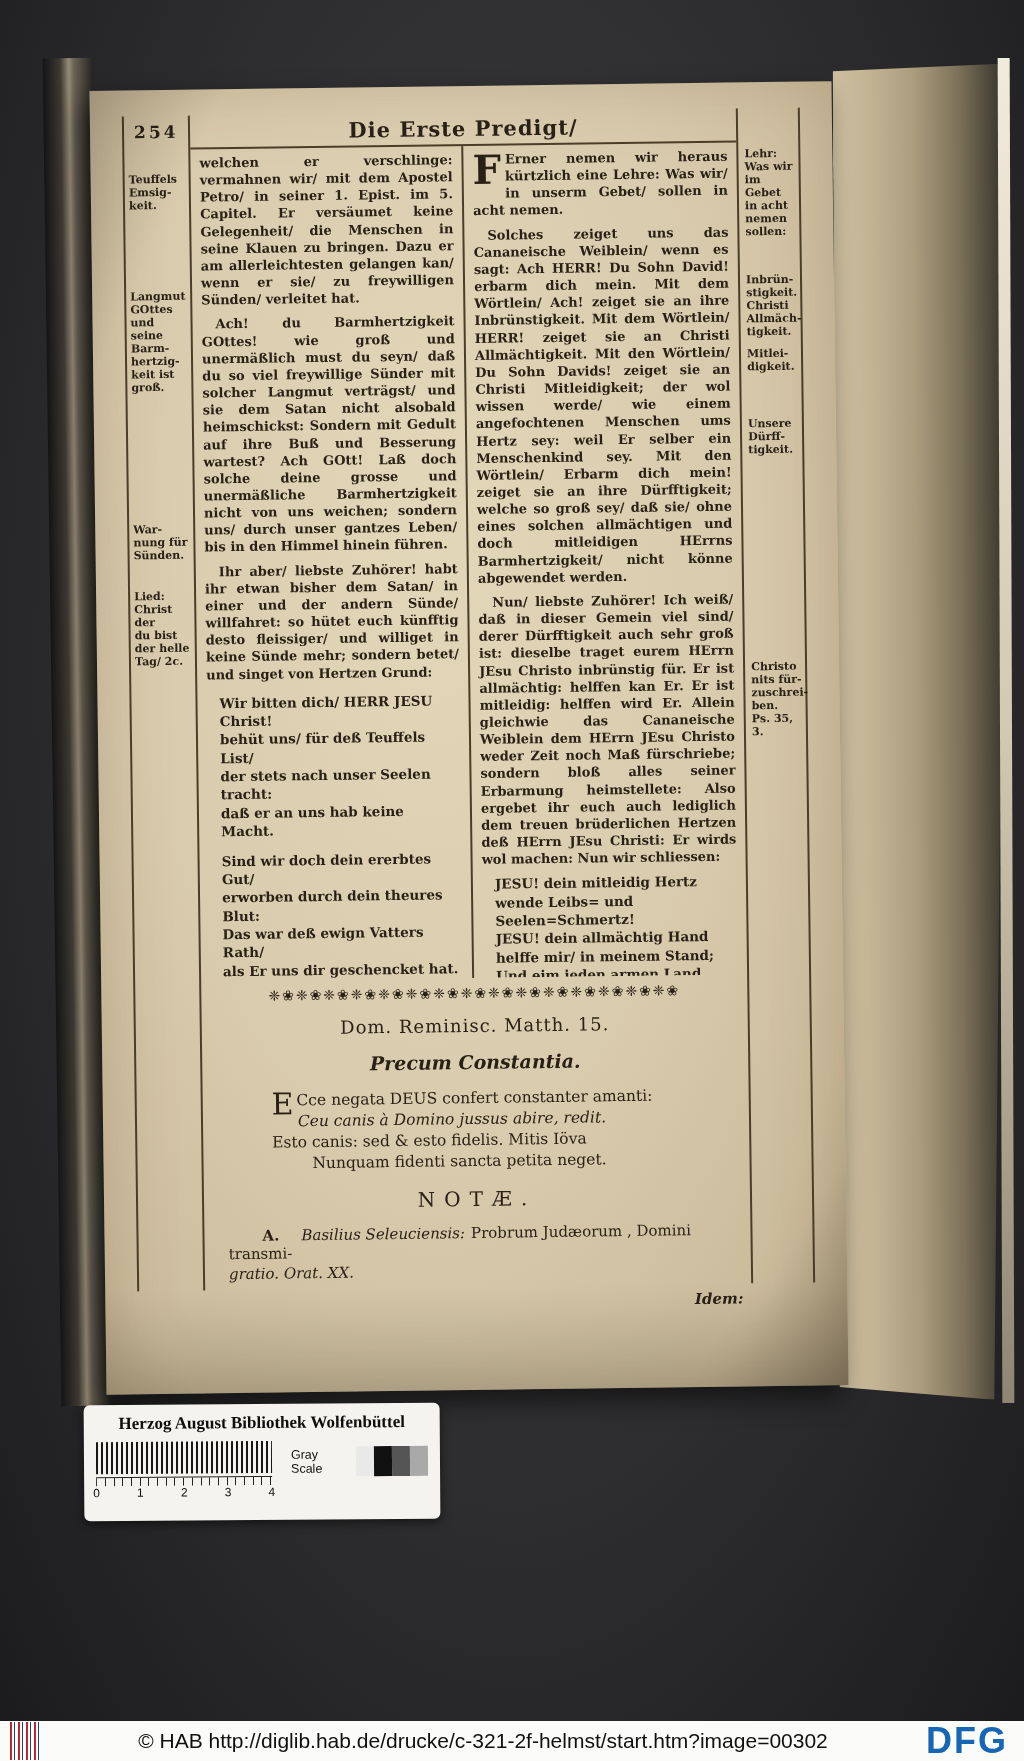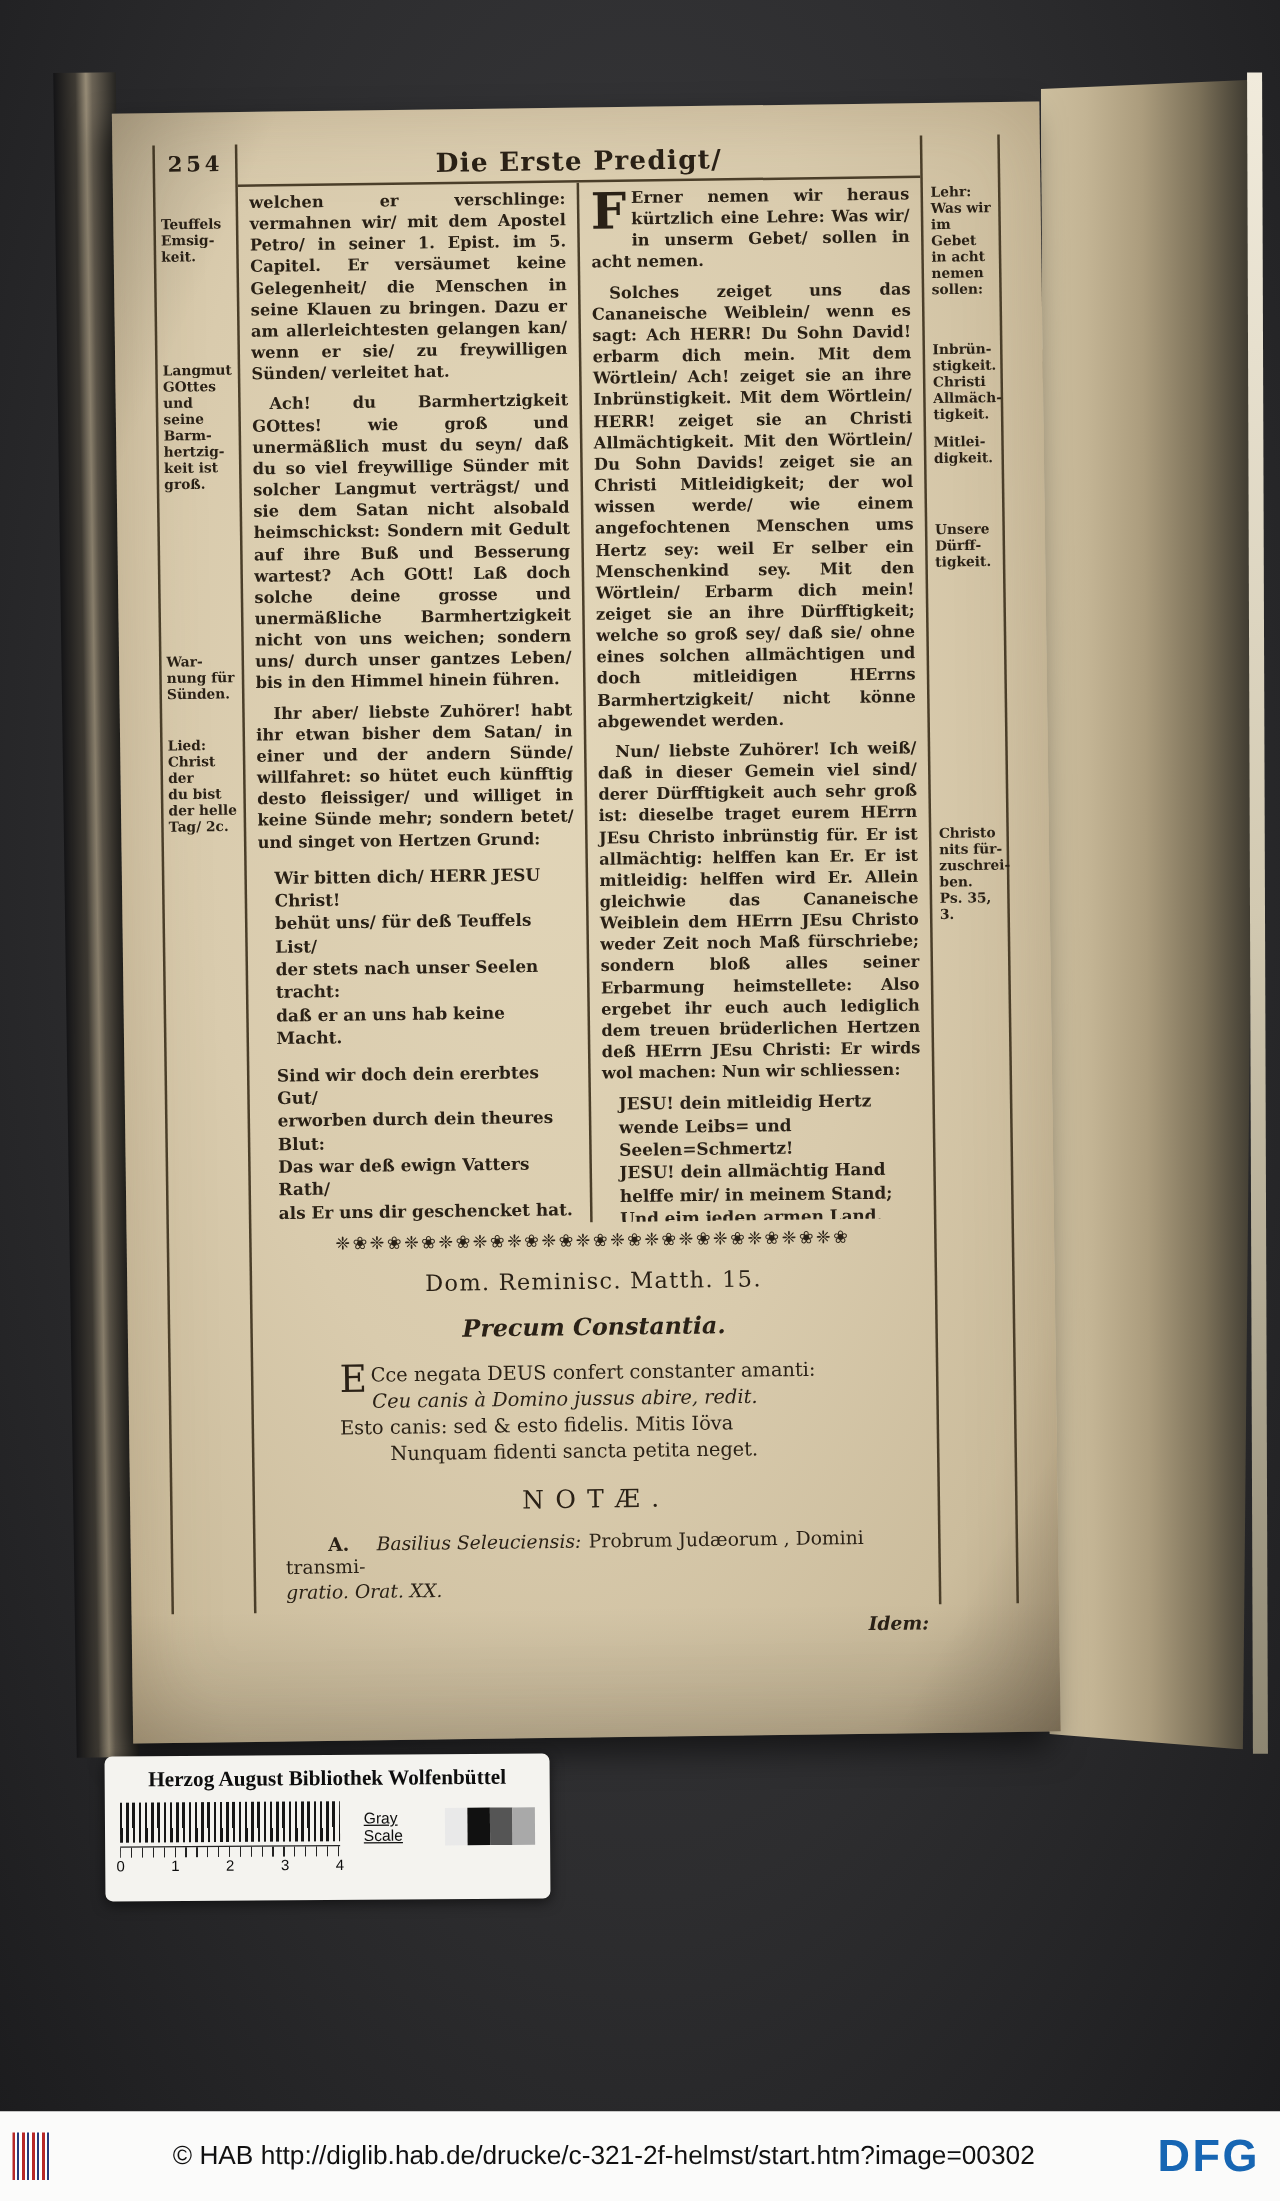--- a/index.html
+++ b/index.html
@@ -84,26 +84,26 @@
     text-align:center; margin-bottom:8px; }
   .card-row { display:flex; align-items:flex-start; }
   .cal-left { width:185px; flex:none; }
   .stripes { width:176px; height:32px;
     background: repeating-linear-gradient(90deg, #161616 0 2px, #f4f3ef 2px 5px); }
   .ticks { width:176px; height:9px; margin-top:3px; border-top:1.5px solid #222;
     background: repeating-linear-gradient(90deg, #222 0 1px, transparent 1px 8.7px); }
   .nums { width:182px; display:flex; justify-content:space-between;
     font-family:"Liberation Sans", sans-serif; font-size:12px; margin-left:-3px; }
   .gray-wrap { display:flex; align-items:center; margin-left:10px; margin-top:6px; }
-  .gray-label { font-family:"Liberation Sans", sans-serif; font-size:12.5px; margin-right:10px;text-decoration:underline; }
+  .gray-label { font-family:"Liberation Sans", sans-serif; font-size:12.5px; margin-right:10px; }
   .patches { display:flex; }
   .patch { width:18px; height:30px; }
 
   
-  .footer { position:absolute; left:0; bottom:0; width:1024px; height:72px;
+  .footer { position:absolute; left:0; bottom:0; width:1024px; height:40px;
     background:#fbfbfa; display:flex; align-items:center; }
   .footer-barcode { width:30px; height:38px; margin-left:10px; flex:none;
     background: repeating-linear-gradient(90deg, #b72a2a 0 2px, #fff 2px 4px, #273a7a 4px 5px, #fff 5px 8px); }
   .footer-text { flex:1; text-align:center; font-family:"Liberation Sans", sans-serif;
     font-size:21px; color:#101010; }
   .dfg { margin-right:16px; flex:none; font-family:"Liberation Sans", sans-serif;
     font-weight:bold; font-size:36px; letter-spacing:2px; }
 </style>
 </head>
 <body>

